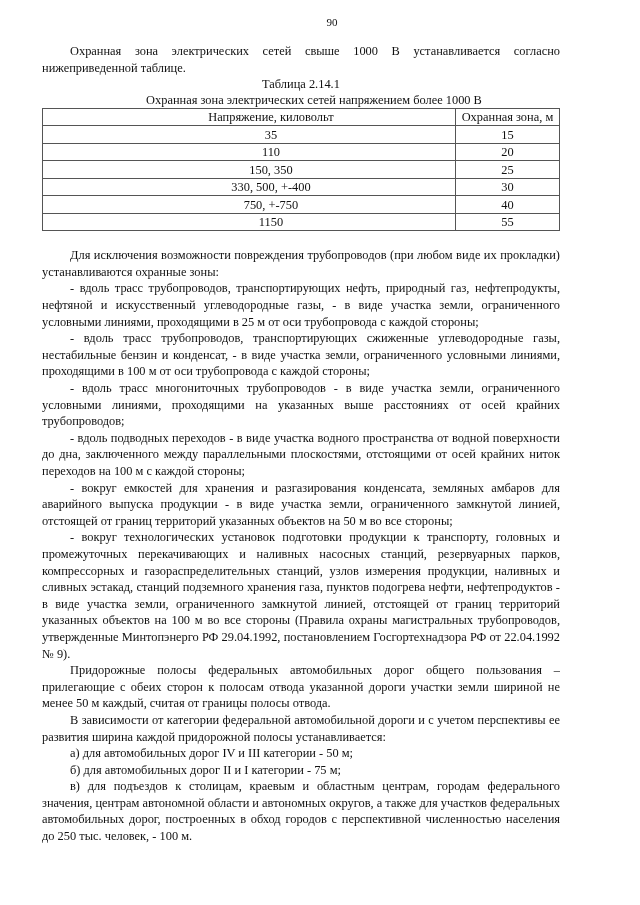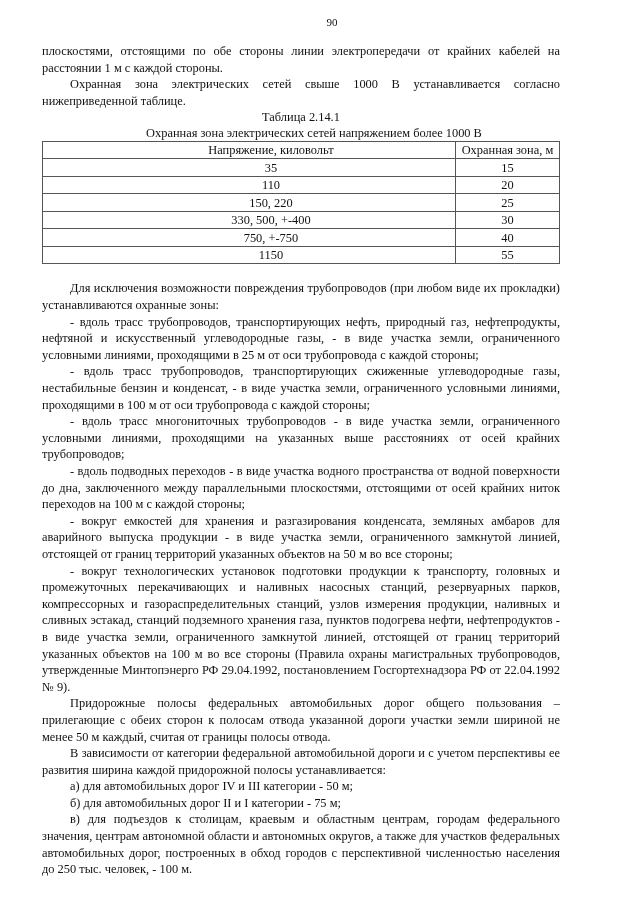--- a/index.html
+++ b/index.html
@@ -35,41 +35,40 @@
     }
     table.zone-table th.c1, table.zone-table td.c1 { width: 408px; padding-left: 44px; }
     table.zone-table th.c2, table.zone-table td.c2 { width: 110px; }
   </style>
 </head>
 <body>
 
 <div class="page-number">90</div>
 
 <div class="content">
-  <p>плоскостями, отстоящими по обе стороны линии электропередачи от крайних кабелей на расстоянии 1 м с каждой стороны.</p>
   <p class="indent">Охранная зона электрических сетей свыше 1000 В устанавливается согласно нижеприведенной таблице.</p>
   <p class="right">Таблица 2.14.1</p>
 
   <div class="table-caption">Охранная зона электрических сетей напряжением более 1000 В</div>
   <table class="zone-table">
     <tbody>
         <tr>
       <th class="c1">Напряжение, киловольт</th>
       <th class="c2">Охранная зона, м</th>
     </tr>
     <tr>
       <td class="c1">35</td>
       <td class="c2">15</td>
     </tr>
     <tr>
       <td class="c1">110</td>
       <td class="c2">20</td>
     </tr>
     <tr>
-      <td class="c1">150, 220</td>
+      <td class="c1">150, 350</td>
       <td class="c2">25</td>
     </tr>
     <tr>
       <td class="c1">330, 500, +-400</td>
       <td class="c2">30</td>
     </tr>
     <tr>
       <td class="c1">750, +-750</td>
       <td class="c2">40</td>
     </tr>

